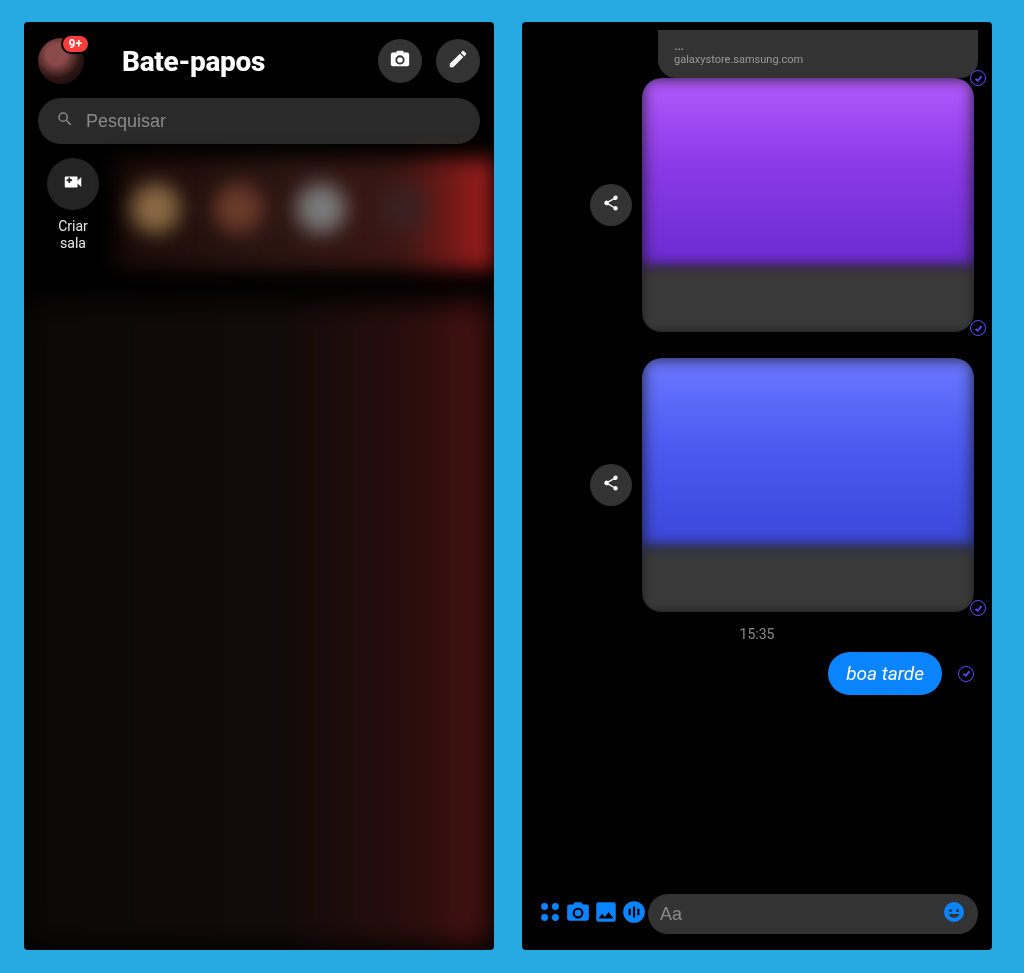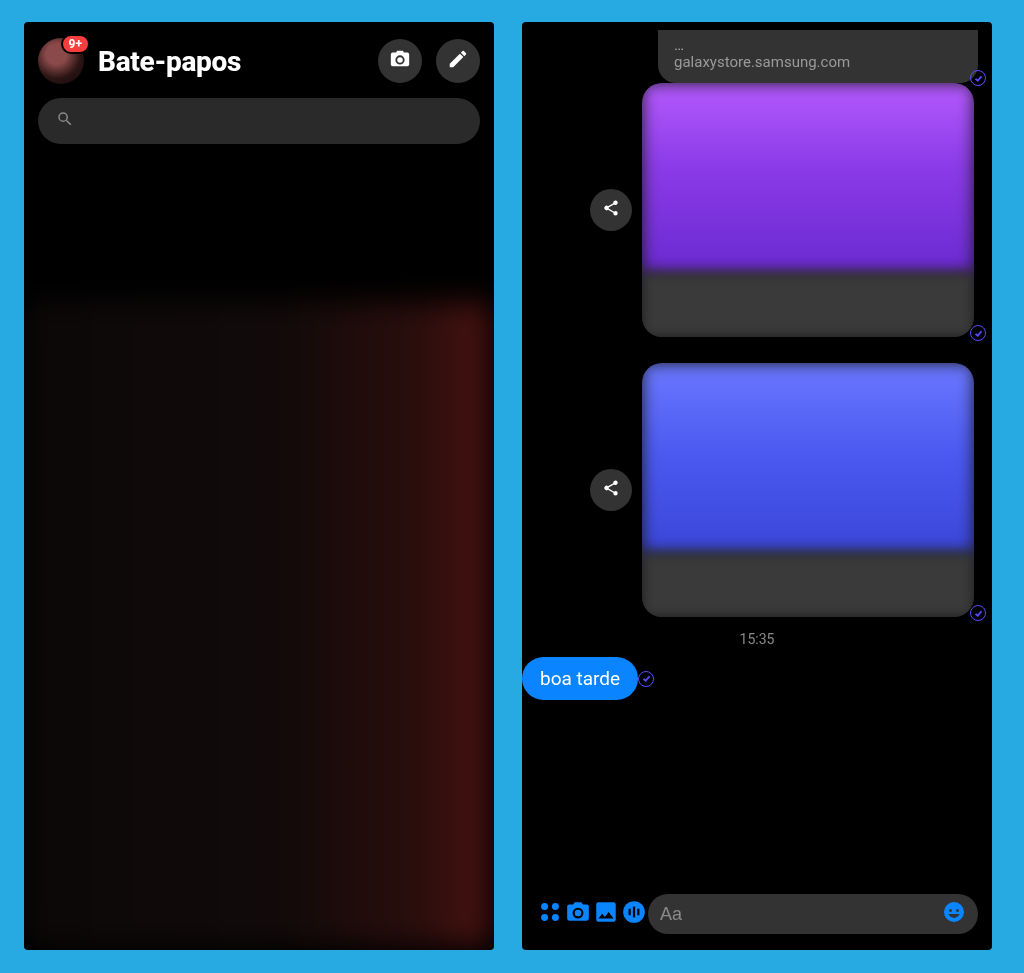--- a/index.html
+++ b/index.html
@@ -33,21 +33,21 @@
   .avatar-wrap { position: relative; width: 46px; height: 46px; flex: 0 0 46px; }
   .avatar {
     width: 46px; height: 46px; border-radius: 50%;
     background: radial-gradient(circle at 40% 35%, #8a4a4a 0 25%, #2b1414 60%, #120808 100%);
   }
   .badge {
     position: absolute; top: -4px; right: -6px;
     background: #fa3e3e; color: #fff; font-size: 12px; font-weight: 700;
     padding: 1px 6px; border-radius: 10px; border: 2px solid #000;
   }
-  .title { font-size: 28px; font-weight: 800; color: #fff; flex: 1; letter-spacing: -0.3px; }
+  .title { font-size: 28px; font-weight: 800; color: #fff; flex: 1; letter-spacing: -0.3px; margin-left: 24px; }
   .circle-btn {
     width: 44px; height: 44px; border-radius: 50%;
     background: #333; display: flex; align-items: center; justify-content: center;
   }
   .circle-btn svg { width: 22px; height: 22px; fill: #fff; }
 
   .search {
     margin: 0 14px 14px 14px;
     background: #2a2a2a; border-radius: 26px;
     height: 46px; display: flex; align-items: center; padding: 0 18px; gap: 12px;
@@ -85,21 +85,21 @@
     filter: blur(14px);
     border-radius: 2px;
   }
 
   
   .link-preview {
     margin: 8px 14px 0 auto; width: 320px;
     background: #333; border-radius: 0 0 18px 18px; padding: 8px 16px 12px 16px;
   }
   .link-ellipsis { color: #aaa; font-size: 15px; line-height: 1; }
-  .link-url { color: #9a9a9a; font-size: 15px; }
+  .link-url { color: #9a9a9a; font-size: 11px; }
   .status-check {
     width: 16px; height: 16px; border: 1.5px solid #5a4bff; border-radius: 50%;
     display: flex; align-items: center; justify-content: center;
     position: absolute; right: 6px;
   }
   .status-check svg { width: 9px; height: 9px; stroke: #5a4bff; fill: none; stroke-width: 2.5; }
 
   .right-scroll { position: absolute; left: 0; right: 0; top: 0; bottom: 70px; }
 
   .timestamp { text-align: center; color: #8a8a8a; font-size: 14px; margin: 14px 0 10px 0; }
@@ -117,21 +117,21 @@
   .media-img.purple {
     background: linear-gradient(180deg, #b45aff 0%, #8a3ae6 45%, #6a2ad0 100%);
     filter: blur(8px);
   }
   .media-img.blue {
     background: linear-gradient(180deg, #6a78ff 0%, #4a58f0 50%, #3a46d8 100%);
     filter: blur(8px);
   }
   .media-cap { height: 64px; background: #3a3a3a; filter: blur(6px); }
 
-  .msg-row { display: flex; align-items: center; gap: 0; margin: 6px 18px 6px 0; position: relative; }
+  .msg-row { display: flex; justify-content: flex-end; align-items: center; gap: 16px; margin: 6px 18px 6px 0; position: relative; font-style: italic; }
   .bubble {
     background: #0a84ff; color: #fff; font-size: 19px;
     padding: 10px 18px; border-radius: 22px;
   }
 
   
   .composer {
     position: absolute; left: 0; right: 0; bottom: 8px; height: 56px;
     display: flex; align-items: center; padding: 0 14px;
   }
@@ -173,22 +173,36 @@
       </span>
     </div>
   </div>
 
   <div class="search">
     <span>
       <svg viewBox="0 0 24 24">
           <path d="M15.5 14h-.79l-.28-.27A6.471 6.471 0 0 0 16 9.5 6.5 6.5 0 1 0 9.5 16c1.61 0 3.09-.59 4.23-1.57l.27.28v.79l5 4.99L20.49 19l-4.99-5zM9.5 14A4.5 4.5 0 1 1 14 9.5 4.5 4.5 0 0 1 9.5 14z"></path>
         </svg>
     </span>
-  </div>
-
+    <input placeholder="Pesquisar" style="">
+  </div>
+
+  <div class="rooms-row">
+    <div class="create-room">
+      <div class="circle-btn">
+        <span>
+          <svg viewBox="0 0 24 24">
+              <path d="M17 10.5V7a1 1 0 0 0-1-1H4a1 1 0 0 0-1 1v10a1 1 0 0 0 1 1h12a1 1 0 0 0 1-1v-3.5l4 4v-11l-4 4zM9 13H7v-2H5V9h2V7h2v2h2v2H9v2z"></path>
+            </svg>
+        </span>
+      </div>
+      <div class="create-room-label">Criar<br>sala</div>
+    </div>
+    <div class="rooms-blur"></div>
+  </div>
 
   <div class="chat-list"></div>
 </div>
 
 <div class="phone">
   <div class="right-scroll">
 
     <div style="position:relative;">
       <div class="link-preview">
         <div class="link-ellipsis">…</div>

